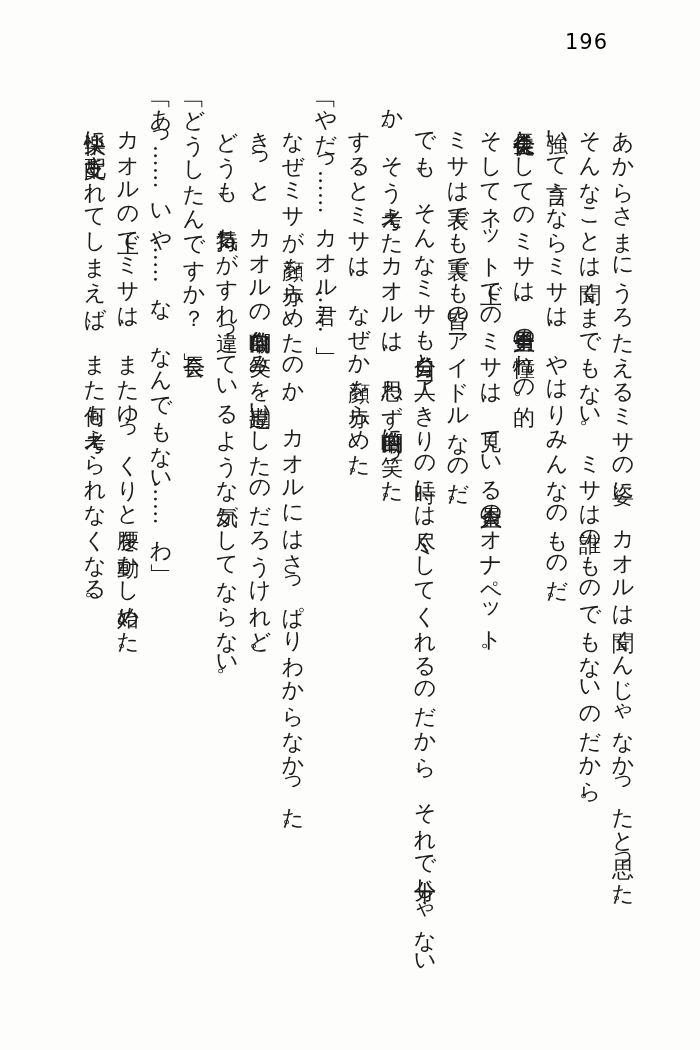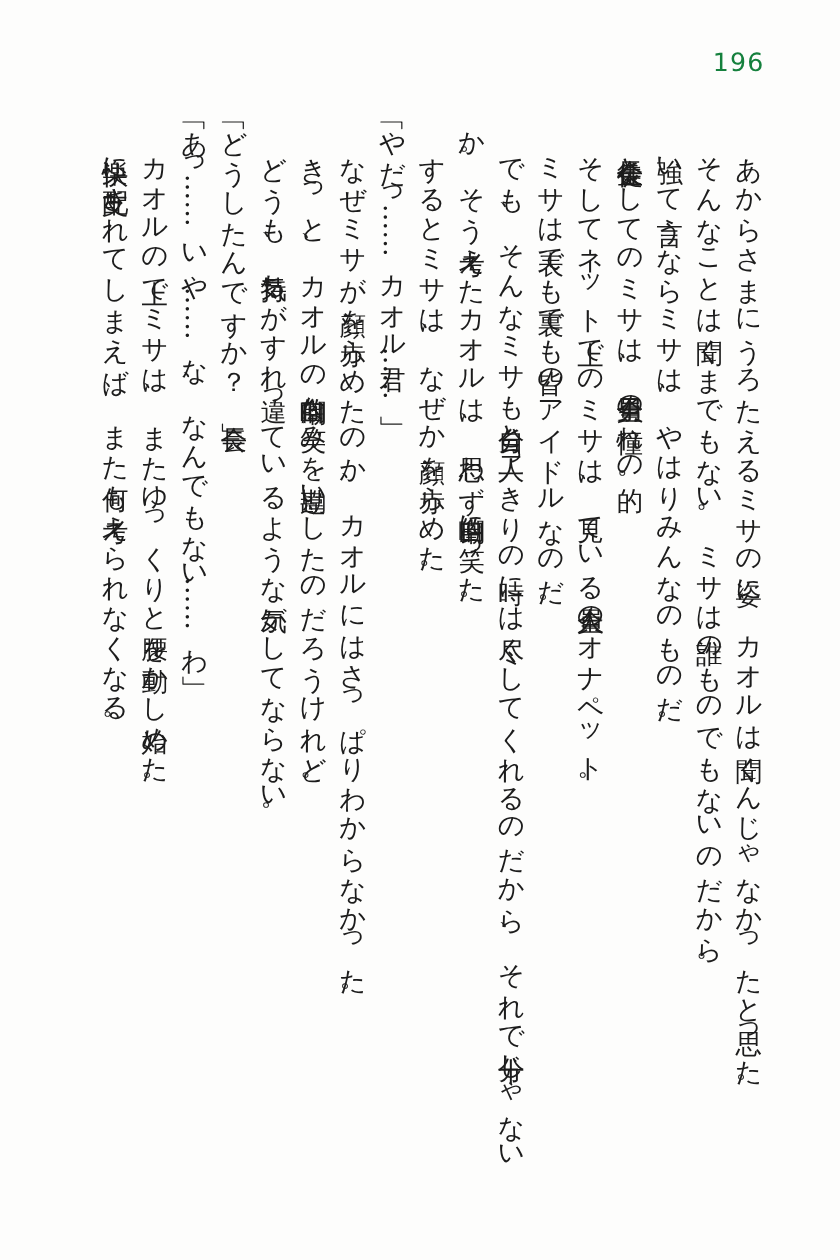--- a/index.html
+++ b/index.html
@@ -15,28 +15,27 @@
     overflow: hidden;
   }
   .page {
     position: absolute;
     inset: 0;
     background: #fdfdfc;
     overflow: hidden;
   }
   .page-number {
     position: absolute;
-    top: 40px;
+    top: 30px;
     left: 565px;
     width: 72px;
-    text-align: right;
     font-family: "DejaVu Sans", sans-serif;
     font-size: 21px;
     letter-spacing: 1px;
-    color: #15803d;
+    color: #000000;
   }
   .text-block {
     position: absolute;
     top: 94px;
     right: 60px;
     height: 890px;
     writing-mode: vertical-rl;
     -webkit-writing-mode: vertical-rl;
     text-orientation: mixed;
     font-size: 22px;

